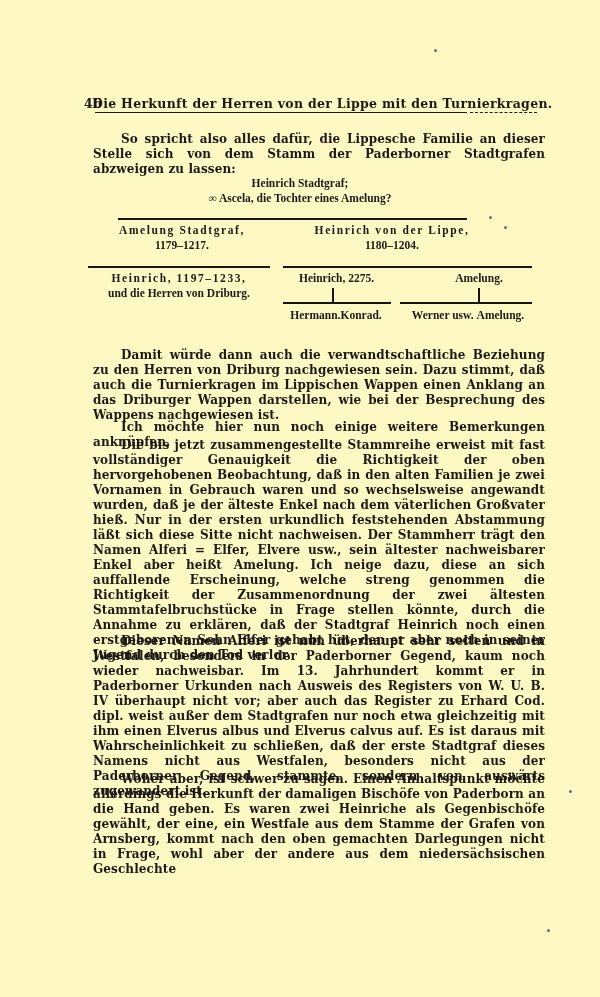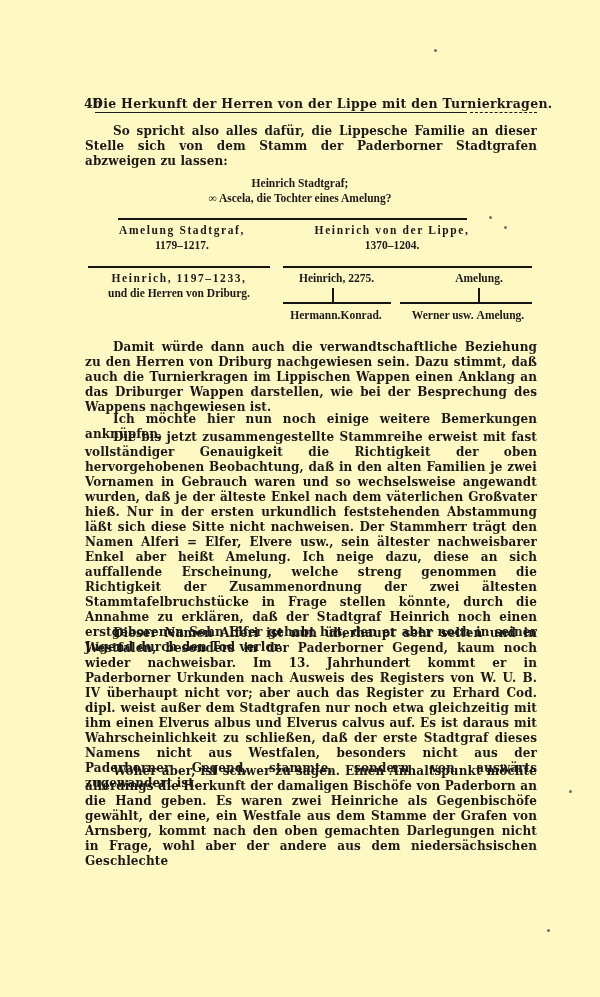--- a/index.html
+++ b/index.html
@@ -26,21 +26,21 @@
     border-top:1.5px solid #1b1a18;
   }
   .head-rule-dashed{
     position:absolute;left:470px;top:112px;width:67px;height:0;
     border-top:1.5px dashed #1b1a18;
   }
   
   .para{
     position:absolute;left:85px;width:452px;
     font-size:12px;line-height:15px;font-weight:bold;
-    text-align:justify;margin:0;
+    text-align:justify;margin:8px;
     text-indent:28px;
     letter-spacing:.1px;
   }
   
   .tree-text{
     position:absolute;font-size:11.5px;line-height:15px;
     font-weight:bold;text-align:center;font-family:Liberation Serif, serif;
   }
   .sperr{letter-spacing:1.6px;}
   .tree-rule{
@@ -70,21 +70,21 @@
 
   <div class="tree-text" style="left:150px;top:176px;width:300px">Heinrich Stadtgraf;</div>
   <div class="tree-text" style="left:150px;top:191px;width:300px">∞ Ascela, die Tochter eines Amelung?</div>
 
   <div class="tree-rule" style="left:118px;top:218px;width:349px"></div>
 
   <div class="tree-text sperr" style="left:92px;top:223px;width:180px">Amelung Stadtgraf,</div>
   <div class="tree-text" style="left:92px;top:238px;width:180px">1179–1217.</div>
 
   <div class="tree-text sperr" style="left:288px;top:223px;width:208px">Heinrich von der Lippe,</div>
-  <div class="tree-text" style="left:288px;top:238px;width:208px">1370–1204.</div>
+  <div class="tree-text" style="left:288px;top:238px;width:208px">1180–1204.</div>
 
   <div class="tree-rule" style="left:88px;top:266px;width:182px"></div>
   <div class="tree-rule" style="left:283px;top:266px;width:249px"></div>
 
   <div class="tree-text sperr" style="left:85px;top:271px;width:188px">Heinrich, 1197–1233,</div>
   <div class="tree-text" style="left:85px;top:286px;width:188px">und die Herren von Driburg.</div>
 
   <div class="tree-text" style="left:283px;top:271px;width:107px">Heinrich, 2275.</div>
   <div class="tree-text" style="left:420px;top:271px;width:118px">Amelung.</div>
 

